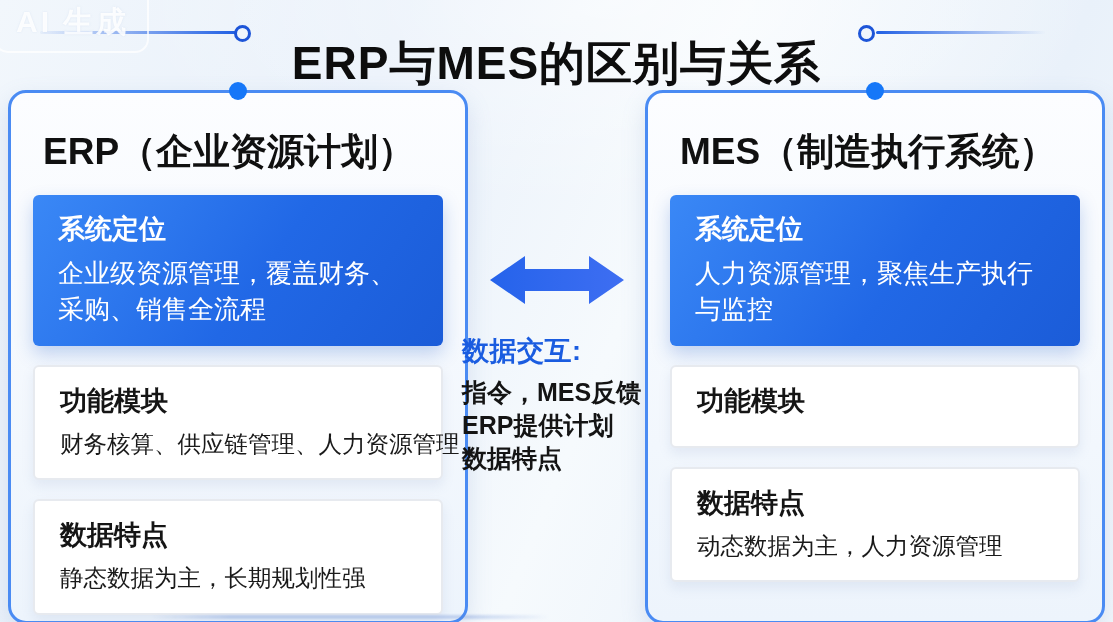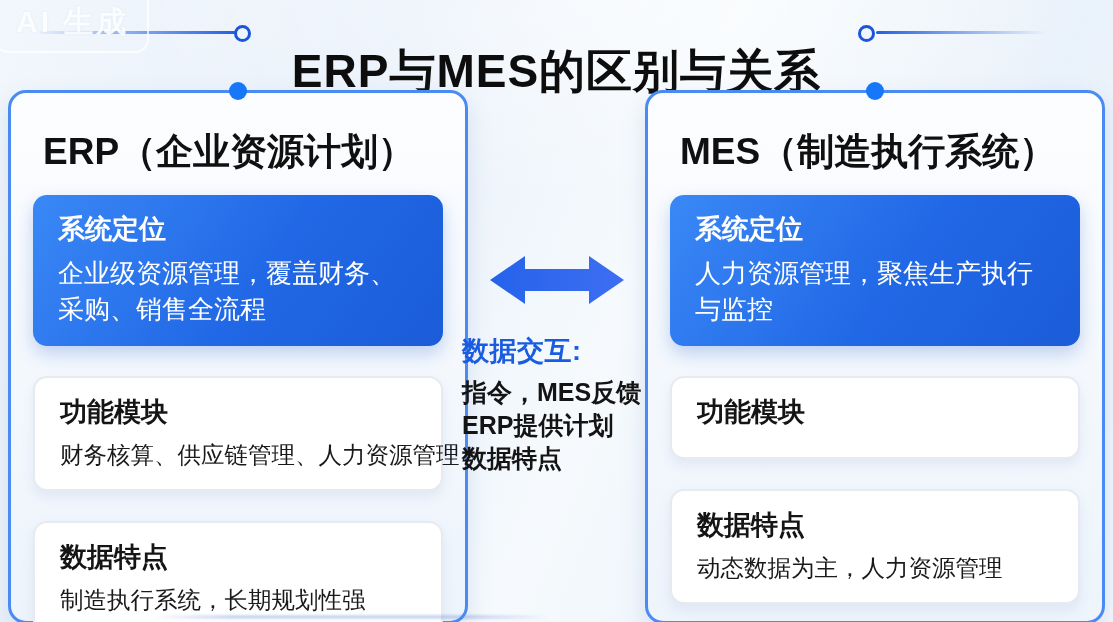--- a/index.html
+++ b/index.html
@@ -12,21 +12,21 @@
   }
   
   .watermark{
     position:absolute;left:-6px;top:-12px;padding:12px 18px 8px 20px;
     border:2px solid rgba(255,255,255,0.75);border-radius:14px;
     font-size:30px;font-weight:600;letter-spacing:3px;
     color:rgba(255,255,255,0.88);text-shadow:0 0 2px rgba(180,200,230,0.35);
   }
   
   .page-title{
-    position:absolute;left:0;right:0;top:10px;text-align:center;
+    position:absolute;left:0;right:0;top:2px;text-align:center;
     font-size:46px;font-weight:900;color:#0d0d0d;letter-spacing:1px;
   }
   .title-line-left{
     position:absolute;left:40px;top:31px;width:196px;height:3px;border-radius:2px;
     background:linear-gradient(90deg,rgba(33,96,228,0.05),#2160e4);
   }
   .title-circle-left{
     position:absolute;left:234px;top:25px;width:11px;height:11px;border-radius:50%;
     border:3px solid #1d55d8;background:#eff5fc;
   }
@@ -49,21 +49,21 @@
   .card-left{left:8px;}
   .card-right{left:645px;}
   .card-dot{
     position:absolute;top:-11px;left:50%;margin-left:-9px;width:18px;height:18px;
     border-radius:50%;background:#1677f8;
   }
   .card-title{
     font-size:37px;font-weight:800;color:#101010;padding-left:10px;margin:4px 0 18px 0;
     white-space:nowrap;
   }
-  .section{border-radius:14px;margin-bottom:30px;}
+  .section{border-radius:6px;margin-bottom:19px;}
   .section-primary{
     background:linear-gradient(125deg,#3a88f6 0%,#2168e6 55%,#1b5cd8 100%);
     color:#ffffff;padding:16px 14px 18px 25px;
     box-shadow:0 8px 18px rgba(30,90,200,0.25);
   }
   .section-plain{
     background:#ffffff;border:2px solid #e7eaef;color:#151515;
     padding:16px 12px 18px 25px;
     box-shadow:0 6px 12px rgba(130,150,190,0.14);
   }
@@ -111,21 +111,21 @@
       <div class="section-body">企业级资源管理，覆盖财务、采购、销售全流程</div>
     </div>
 
     <div class="section section-plain">
       <div class="section-title">功能模块</div>
       <div class="section-body">财务核算、供应链管理、人力资源管理</div>
     </div>
 
     <div class="section section-plain">
       <div class="section-title">数据特点</div>
-      <div class="section-body">制造执行系统，长期规划性强</div>
+      <div class="section-body">静态数据为主，长期规划性强</div>
     </div>
   </div>
 
   <div class="card card-right">
     <div class="card-dot"></div>
     <div class="card-title">MES（制造执行系统）</div>
 
     <div class="section section-primary">
       <div class="section-title">系统定位</div>
       <div class="section-body">人力资源管理，聚焦生产执行与监控</div>

